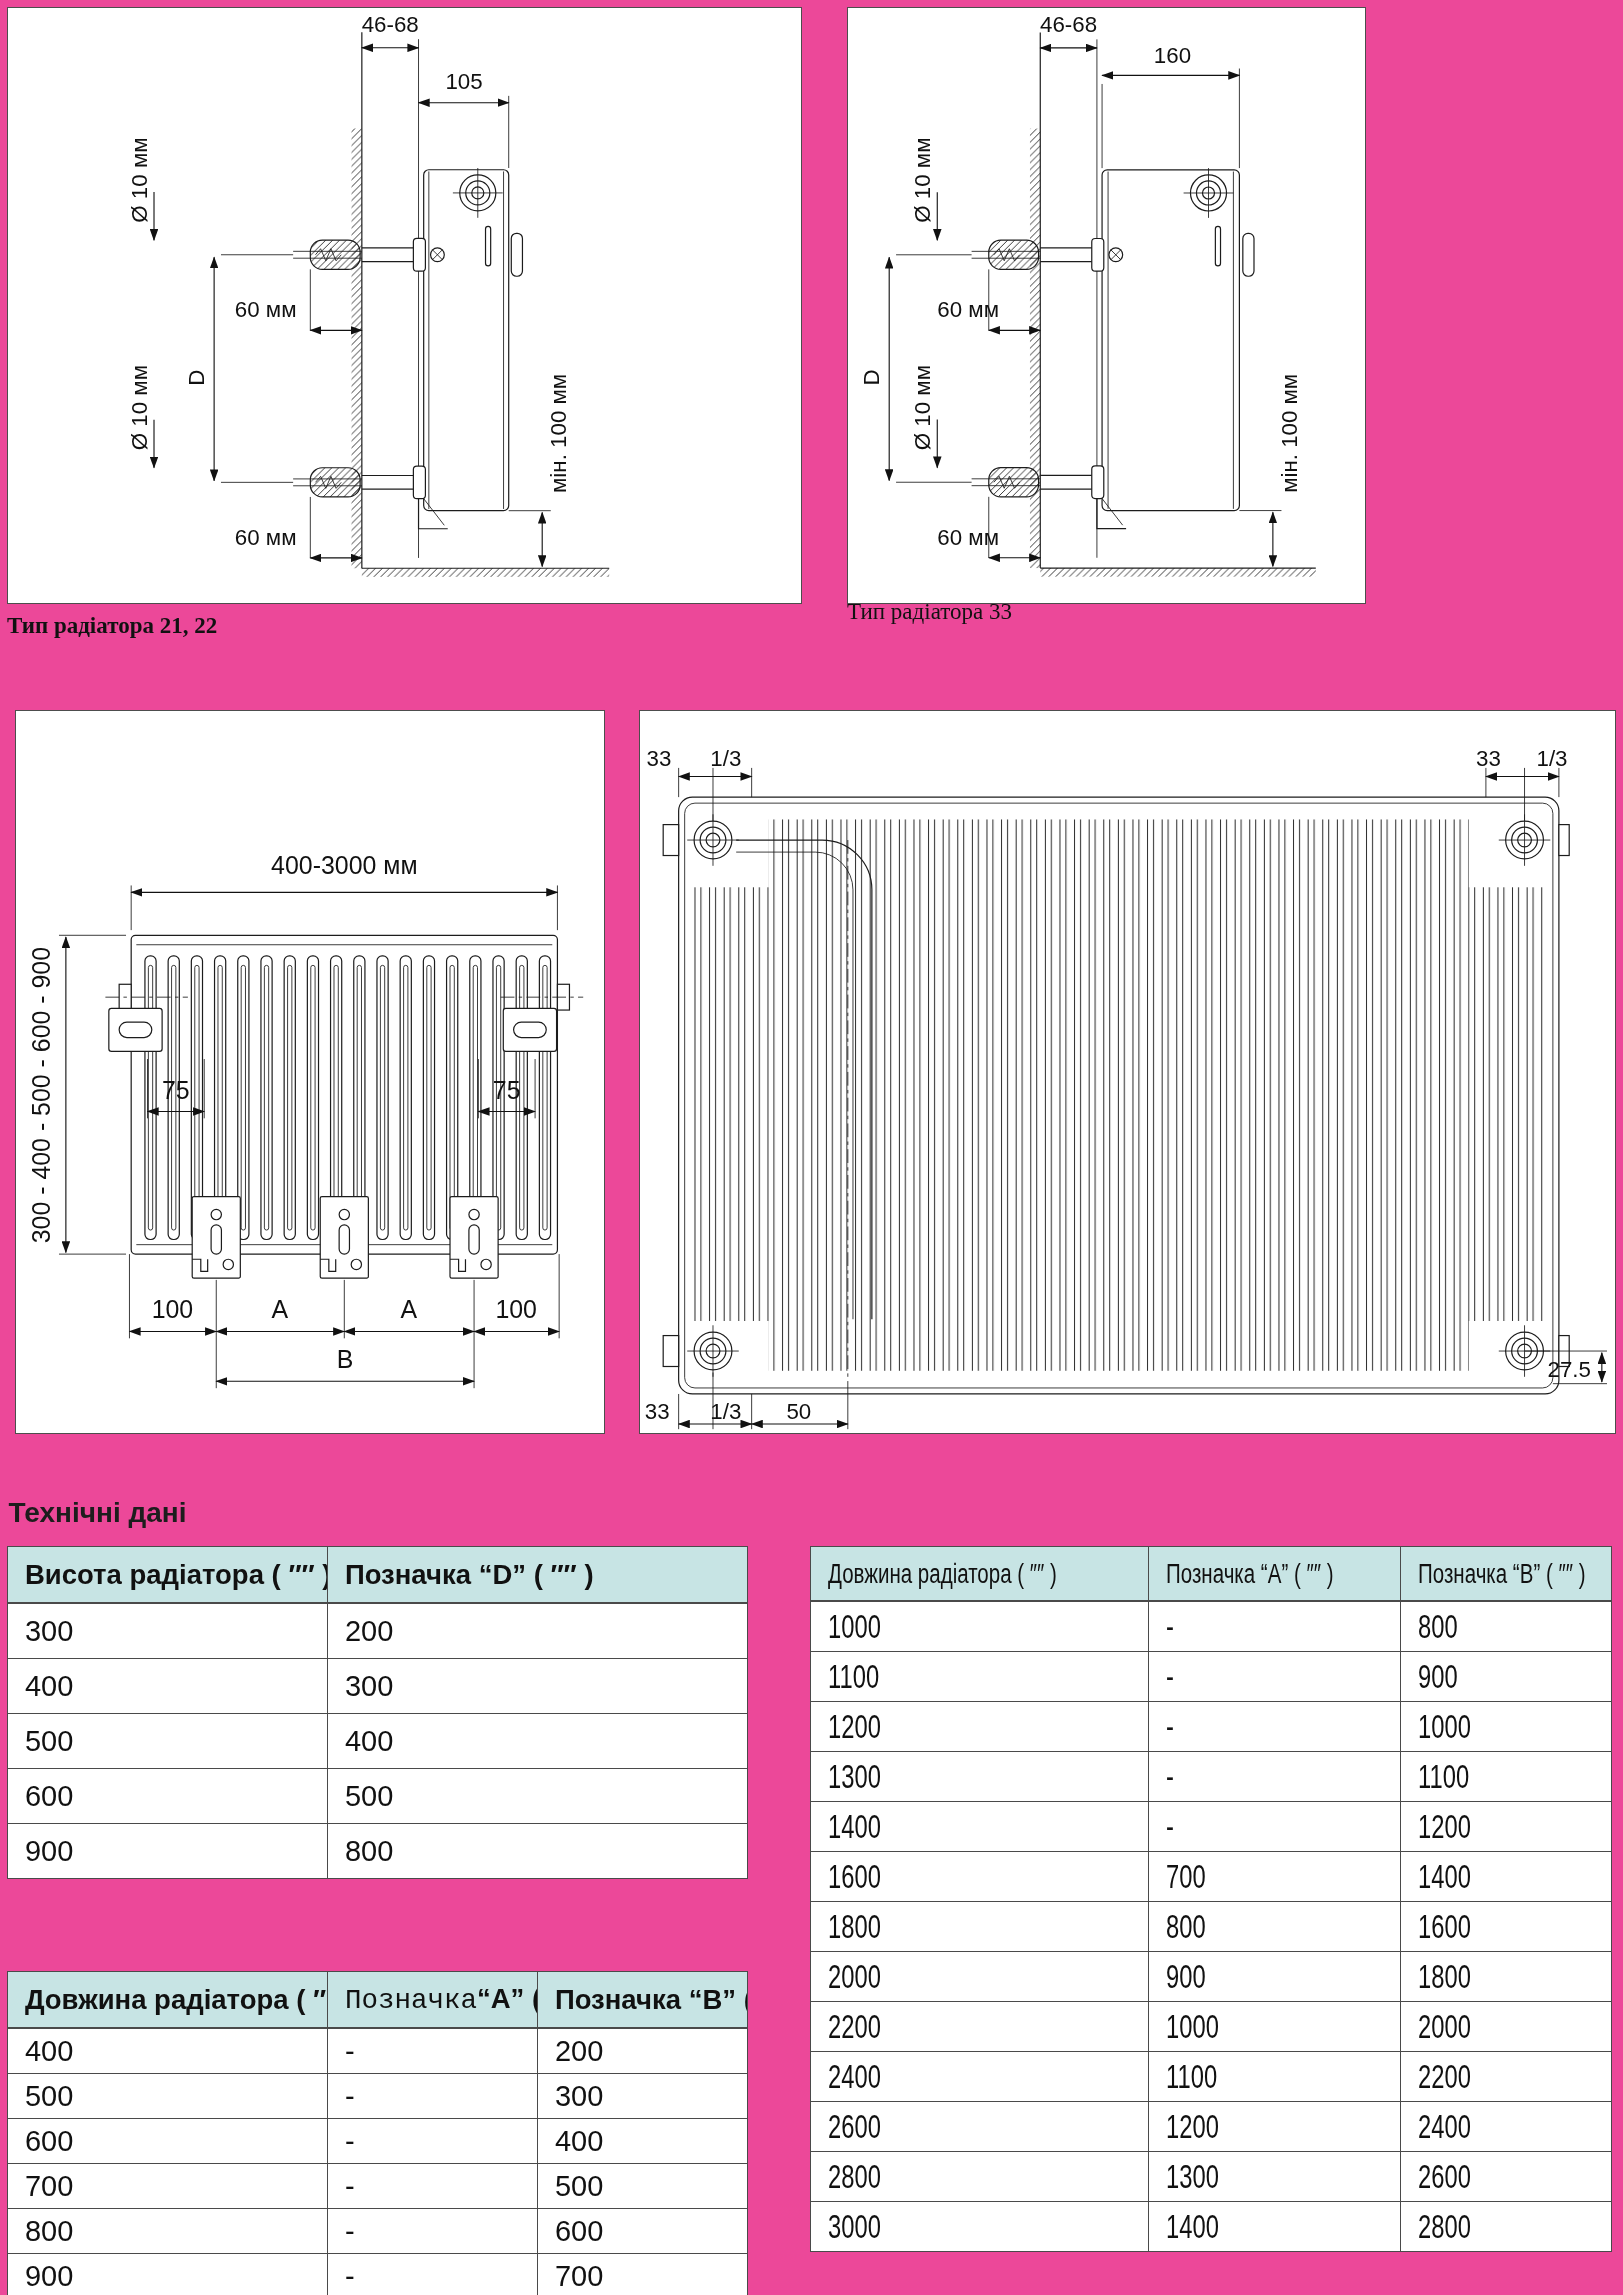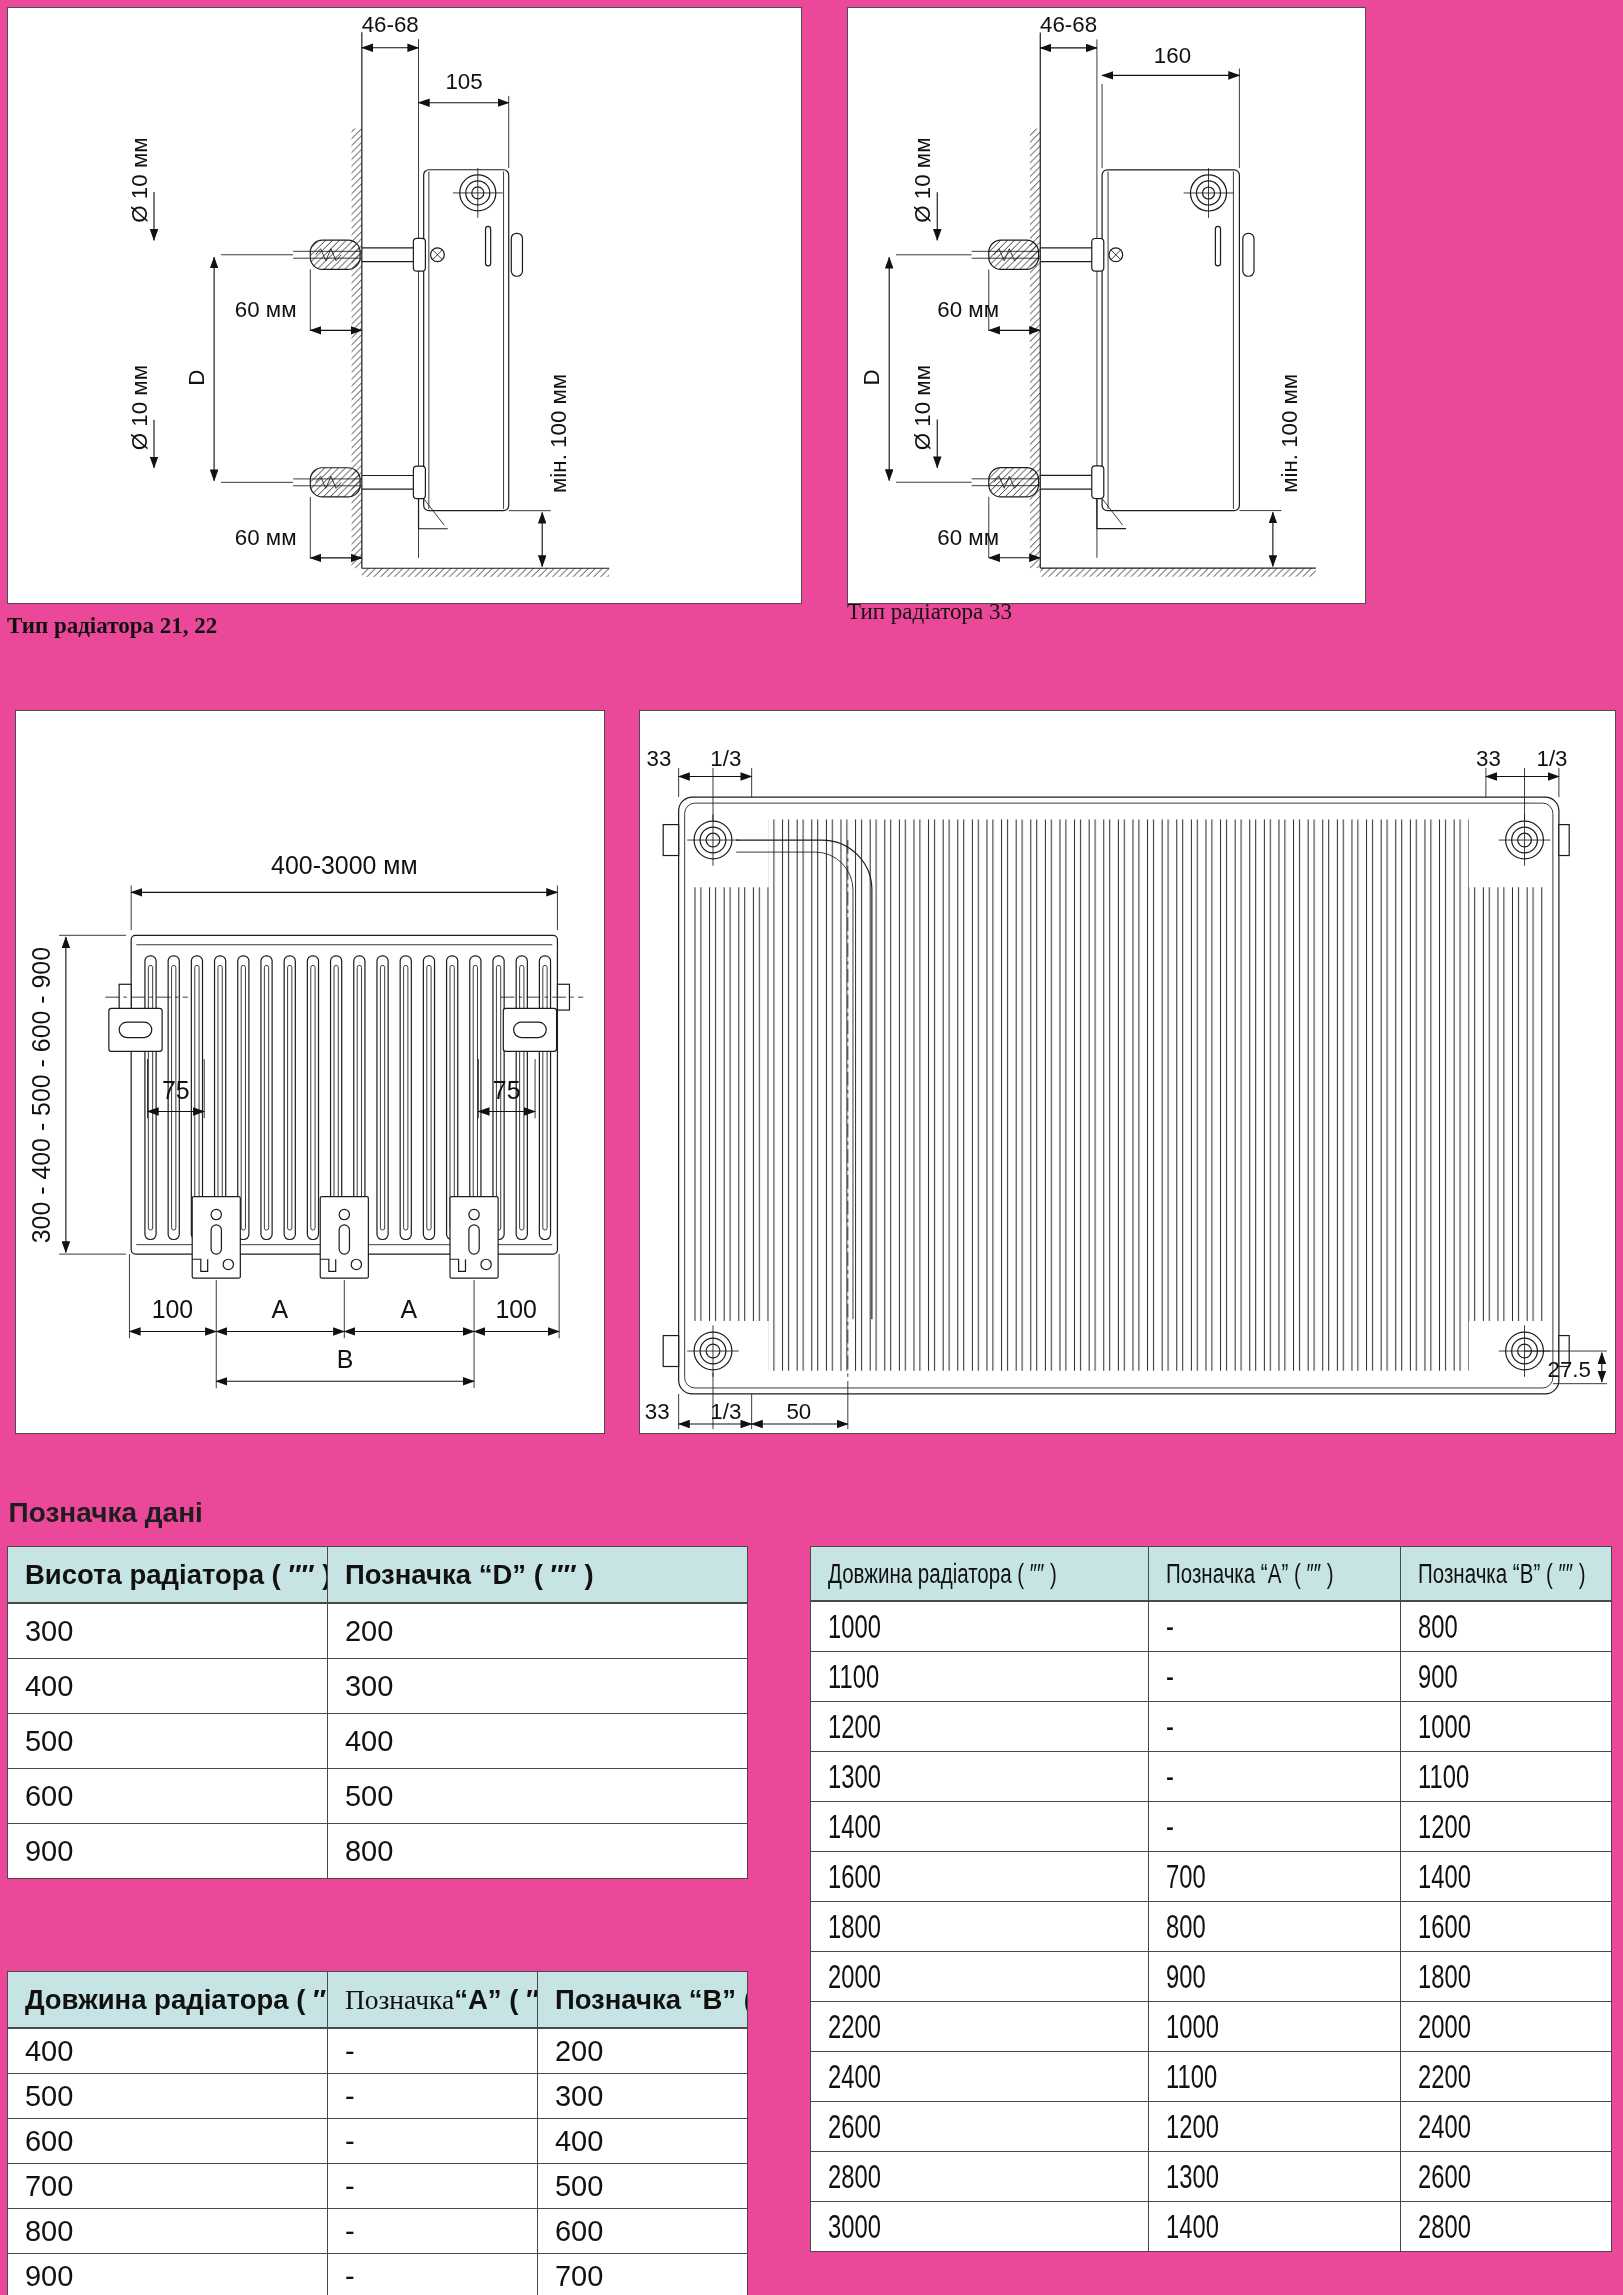--- a/index.html
+++ b/index.html
@@ -23,21 +23,21 @@
       vertical-align:middle;font:29px "Liberation Sans",sans-serif;color:#111;overflow:hidden;white-space:nowrap;}
   .tbl th{background:var(--thbg,#c7e4e4);font-size:27.5px;font-weight:600;border-bottom-width:2.6px;}
   .t1{left:6.9px;top:1546px;width:741px;}
   .t2{left:6.9px;top:1971px;width:741px;}
   .t3{left:810px;top:1546px;width:802px;}
   .t1 th{height:55px;} .t1 td{height:54px;}
   .t2 th{height:55px;} .t2 td{height:44px;}
   .t3 th{height:53px;font-weight:400;} .t3 td{height:49px;}
   .cx{display:inline-block;transform:scaleX(.72);transform-origin:0 55%;font-size:33px;white-space:nowrap;}
   .cxh{display:inline-block;transform:scaleX(.76);transform-origin:0 55%;font-size:27px;white-space:nowrap;}
-  .serf{font-family:Liberation Serif, serif;font-weight:400;}
+  .serf{font-family:Liberation Mono, monospace;font-weight:400;}
   .bld{font-weight:700;}
 </style>
 </head>
 <body>
 
 <div class="page">
 
   <svg width="0" height="0">
     <defs>
       <marker id="ae" markerWidth="14" markerHeight="10" refX="13" refY="5" orient="auto" markerUnits="userSpaceOnUse">
@@ -347,21 +347,21 @@
       <line x1="45" y1="830" x2="130" y2="830" class="dim" marker-start="url(#as)" marker-end="url(#ae)"></line>
       <line x1="130" y1="830" x2="242" y2="830" class="dim" marker-start="url(#as)" marker-end="url(#ae)"></line>
 
       <line x1="1030" y1="745" x2="1126" y2="745" class="tn"></line>
       <line x1="1063" y1="783" x2="1126" y2="783" class="tn"></line>
       <line x1="1120" y1="747" x2="1120" y2="781" class="dim" marker-start="url(#as)" marker-end="url(#ae)"></line>
       <text x="1082" y="775" text-anchor="middle" class="dt">27.5</text>
     </svg>
   </div>
 
-  <div class="hd" style="left:8.6px;top:1497px;">Позначка дані</div>
+  <div class="hd" style="left:8.6px;top:1497px;">Технічні дані</div>
 
   <div class="tbl t1">
     <table>
       <colgroup>
           <col style="width:320px">
           <col>
         </colgroup>
       <thead>
         <tr>
           <th>Висота радіатора ( ″″ )</th>

